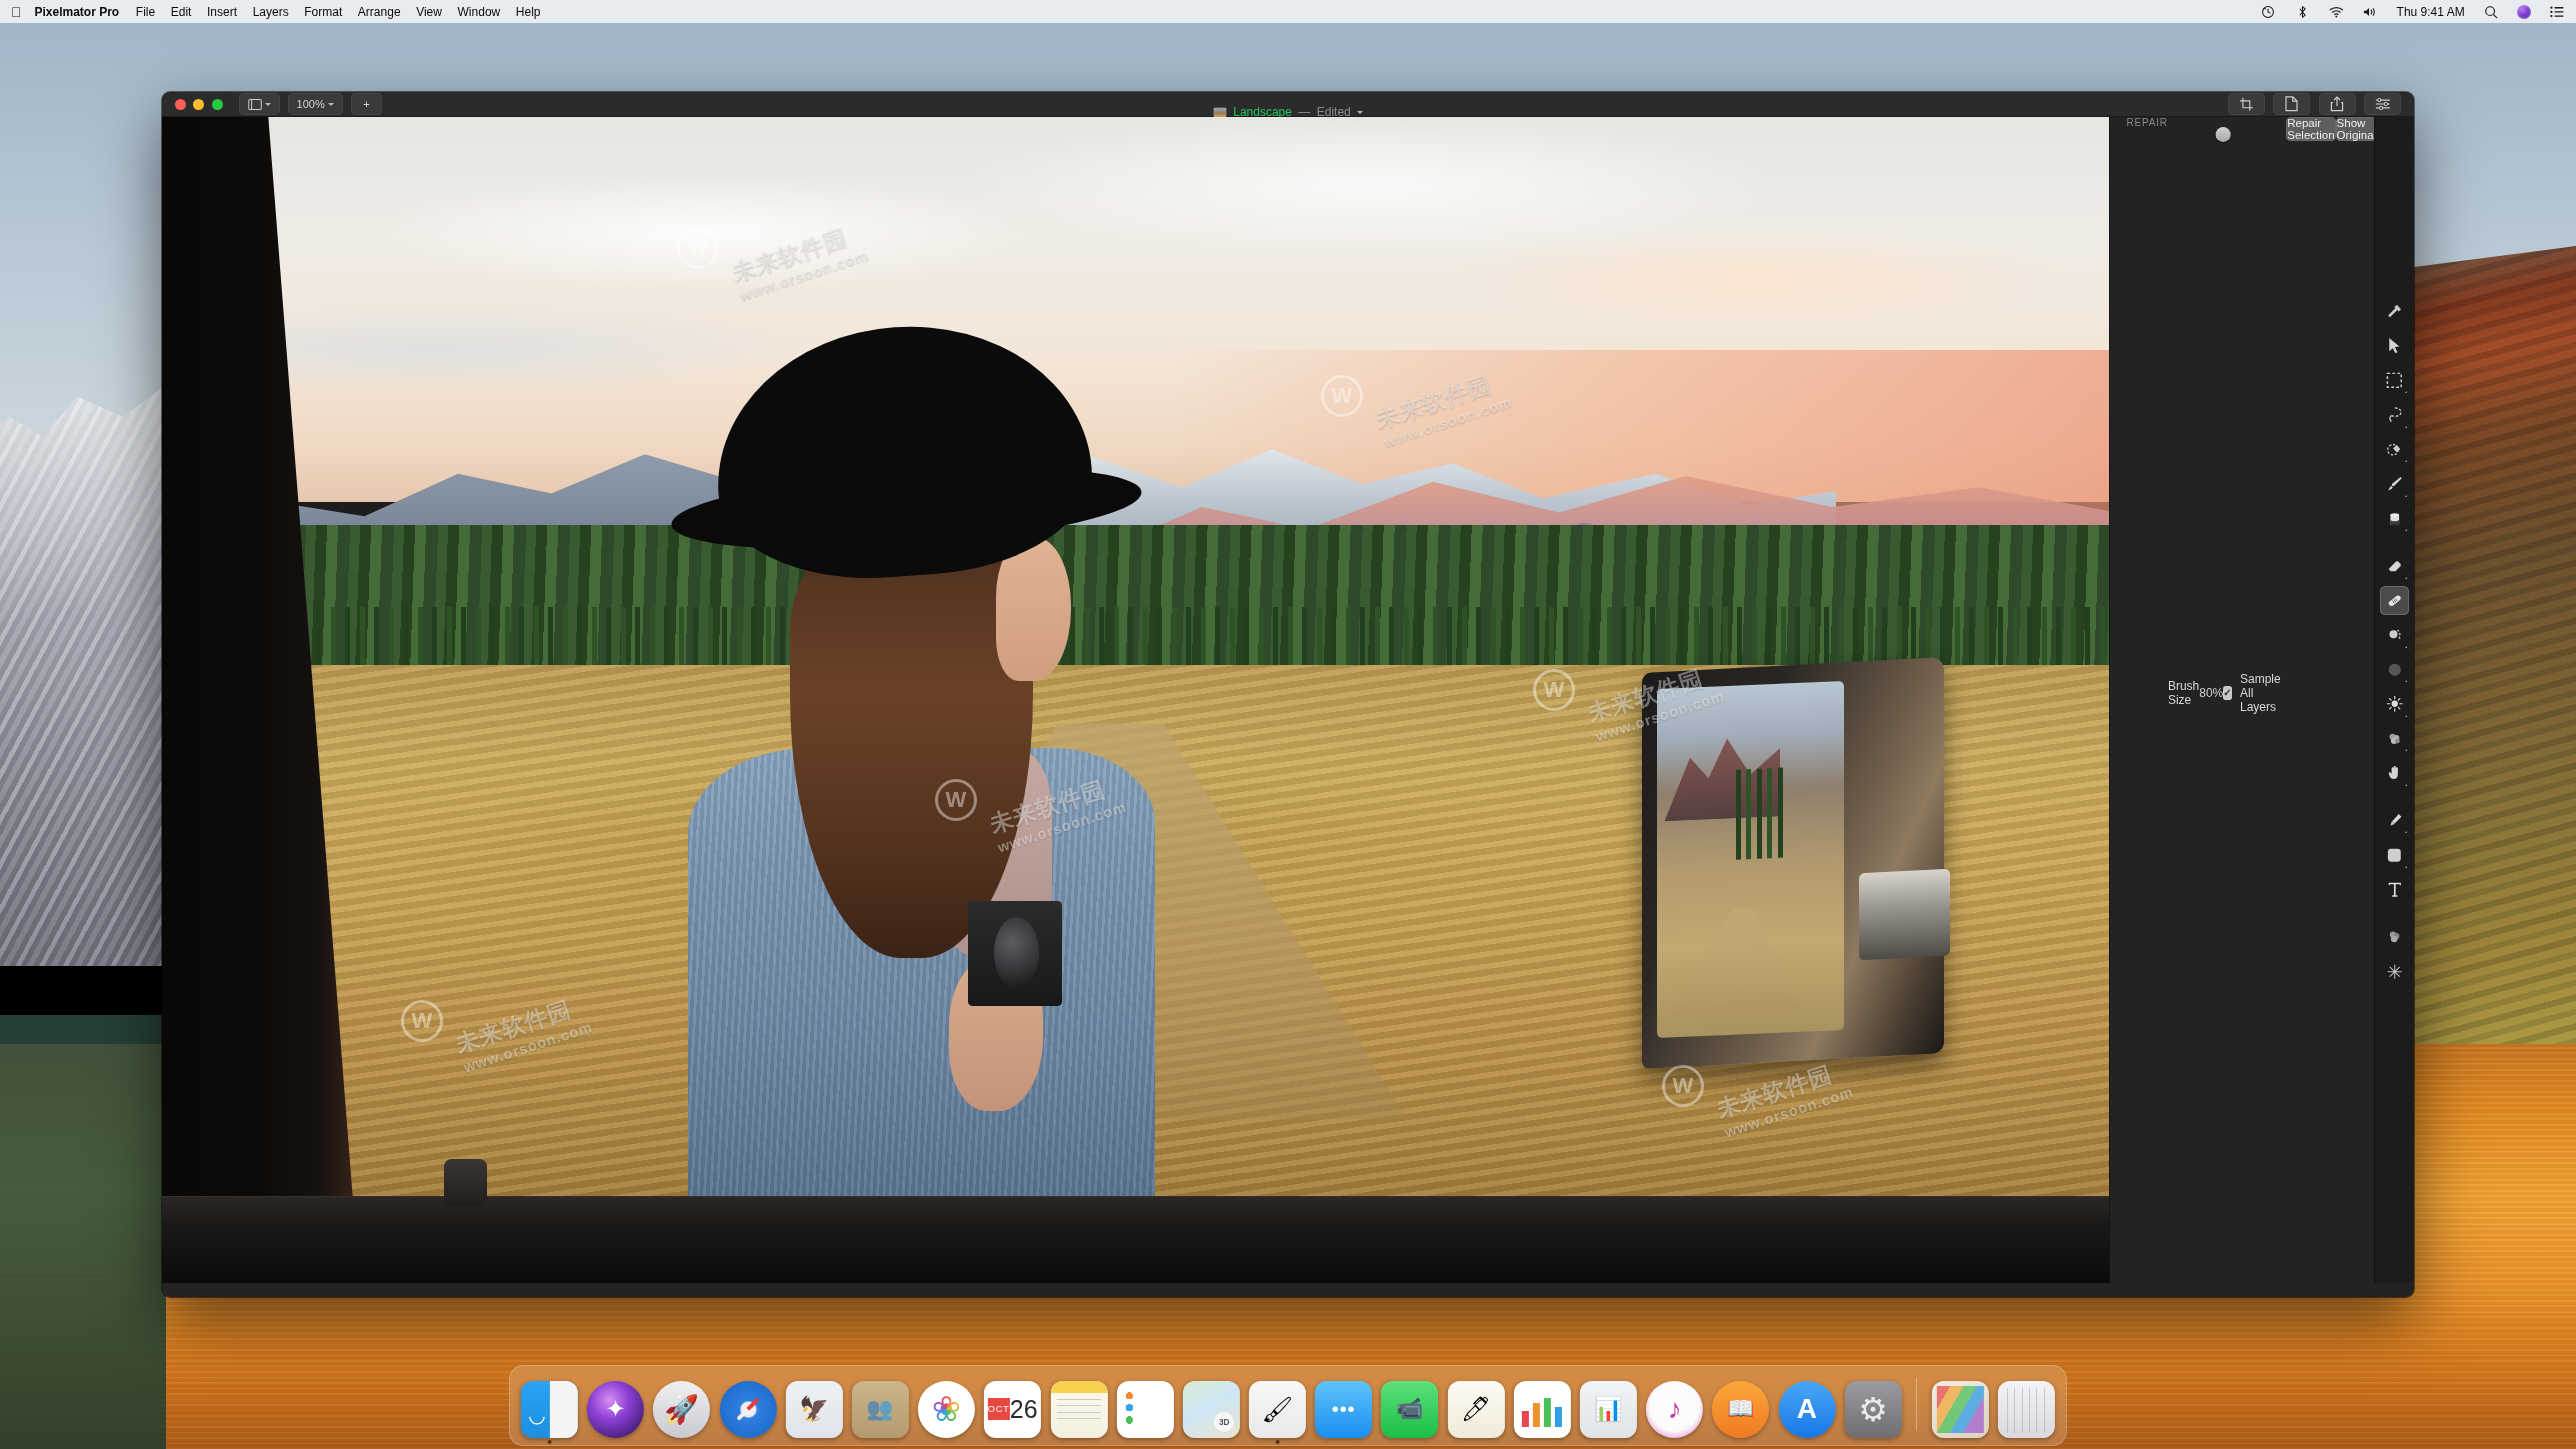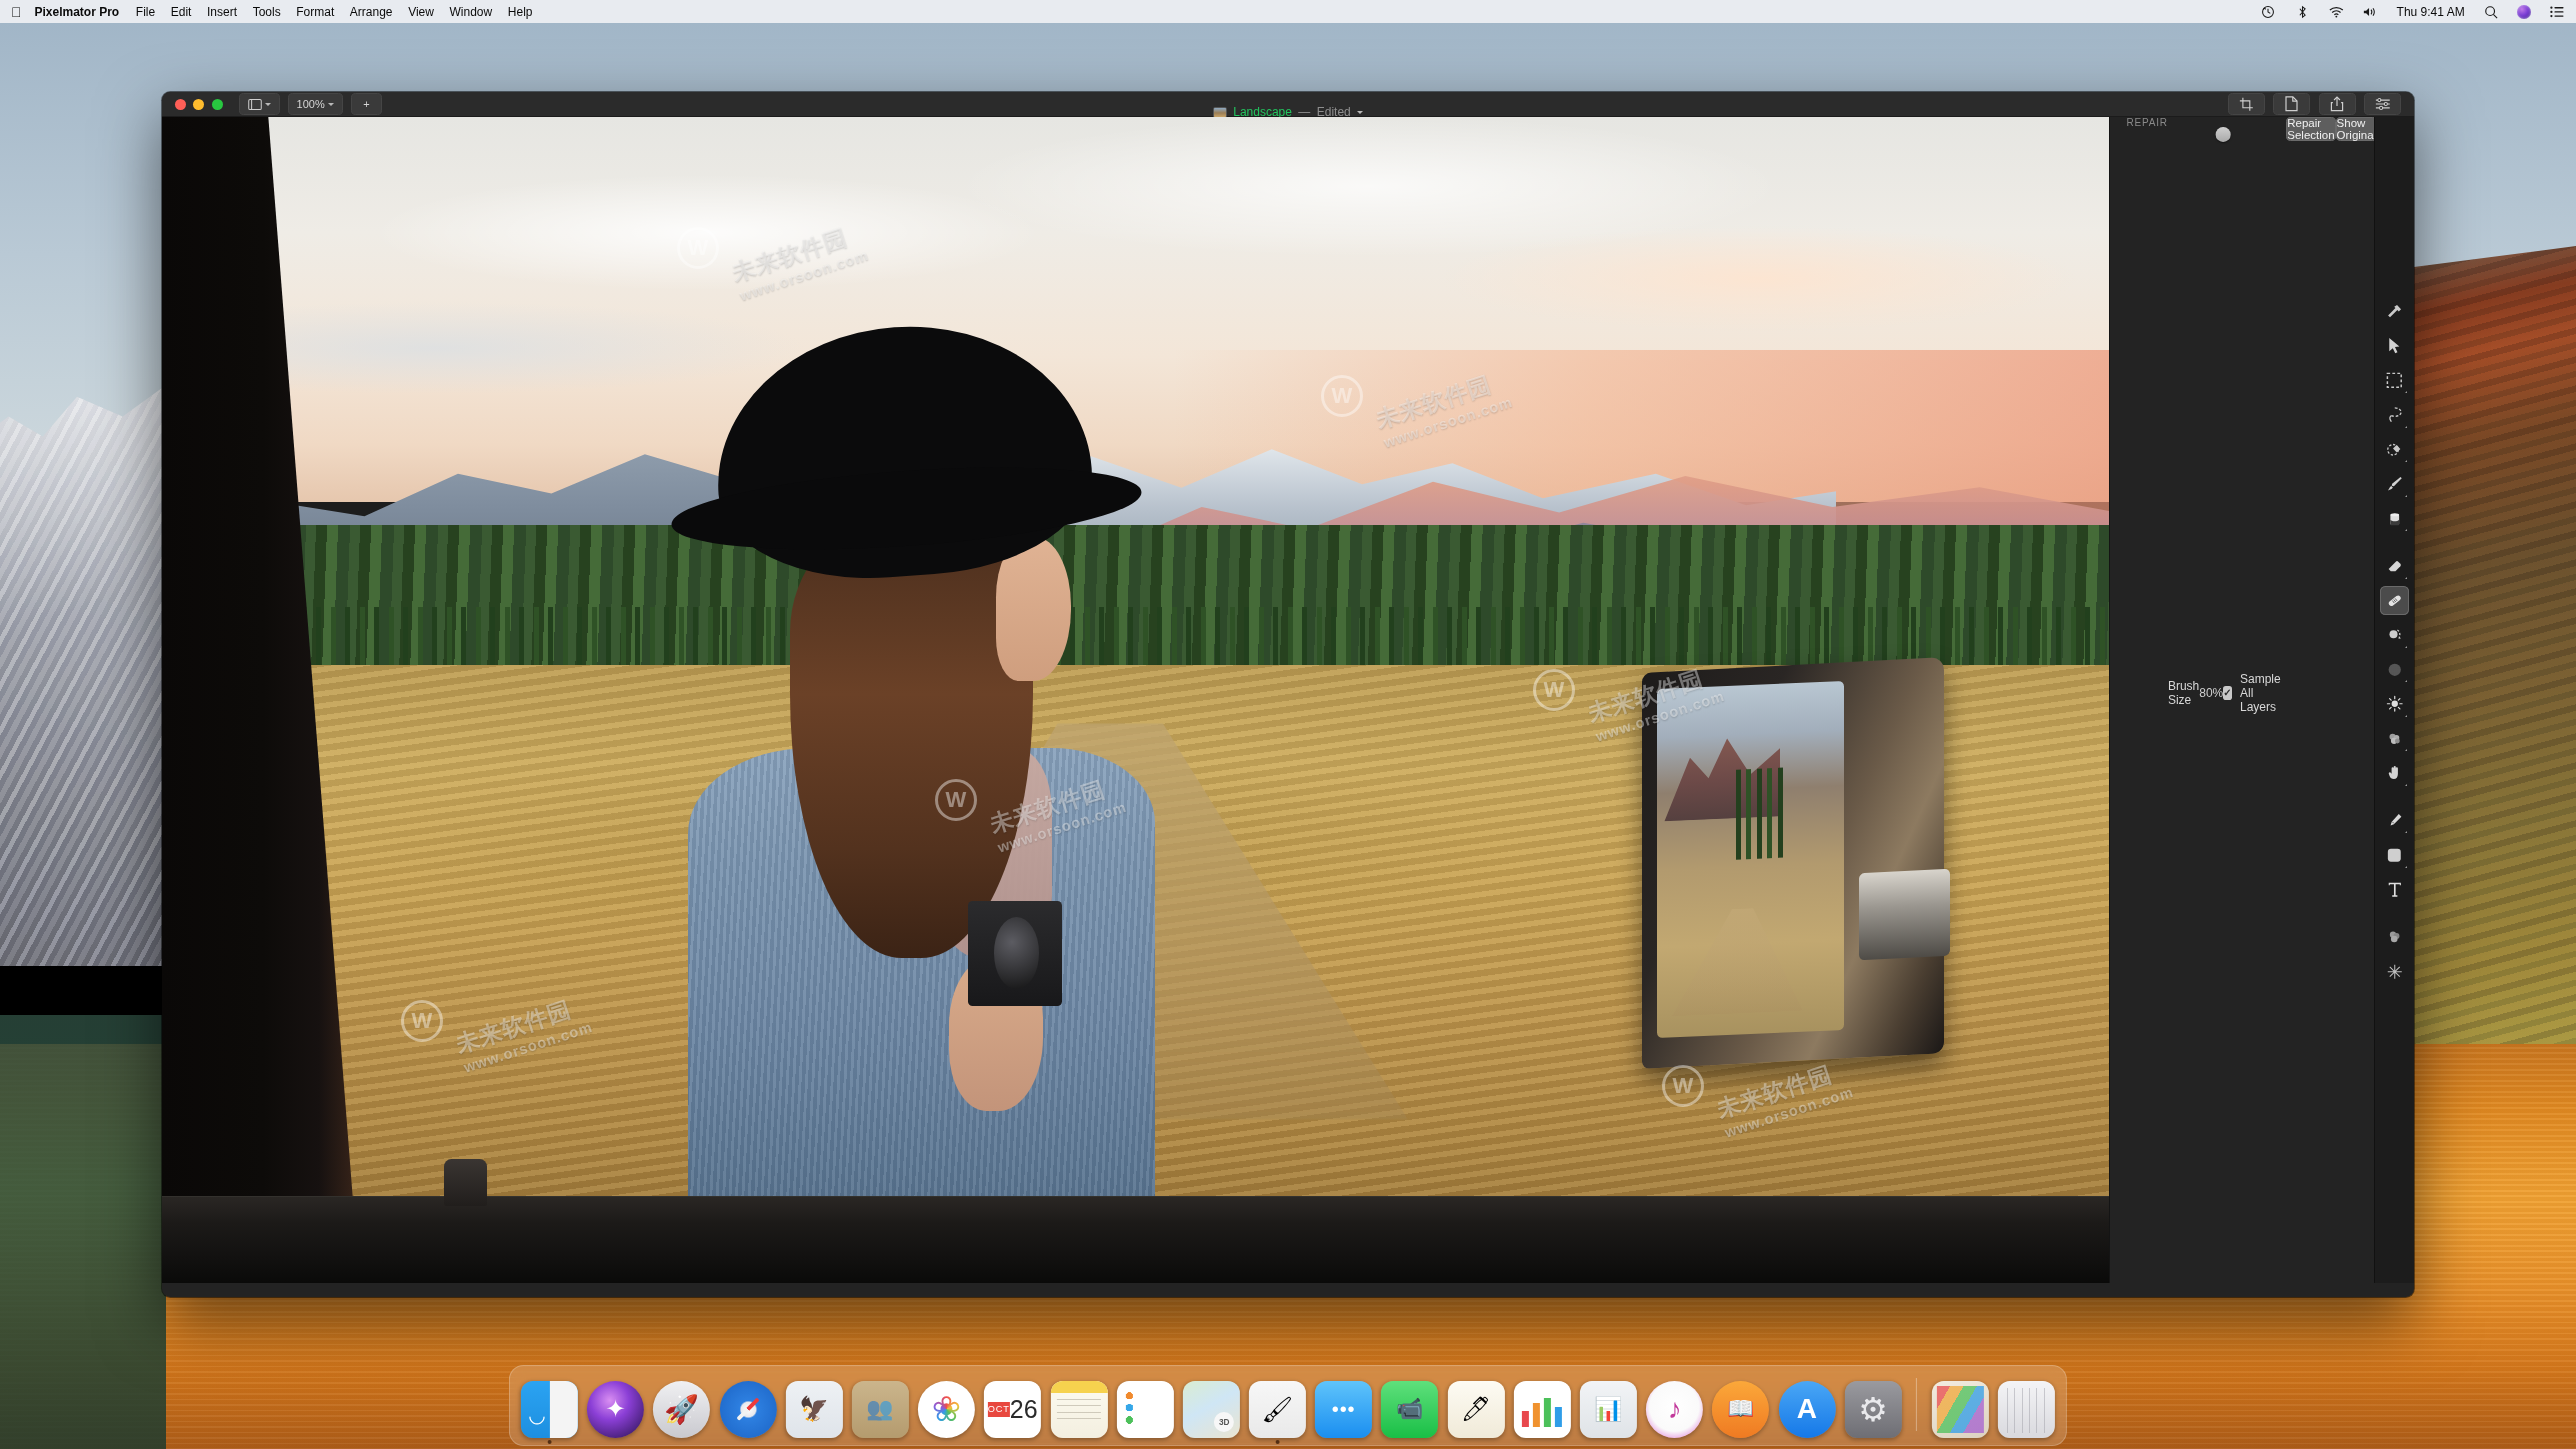--- a/index.html
+++ b/index.html
@@ -429,21 +429,21 @@
              box-shadow:inset 0 0 0 2.8px #fff; }
   .ic-mail::after { content:"🦅"; font-size:24px; }
   .ic-contacts { background:linear-gradient(180deg,#cbb58c 0%,#b49b6e 100%); position:relative; }
   .ic-contacts::after { content:"👥"; font-size:22px; opacity:.55; }
   .ic-photos { background:#fff; position:relative; }
   .ic-photos::after { content:"❀"; font-size:35px;
     background:conic-gradient(#f04b4b,#f4a game,#f4c23a,#58c05a,#2f9de8,#8d5bd8,#f04b4b);
     background:conic-gradient(#f04b4b,#f4c23a,#58c05a,#2f9de8,#8d5bd8,#f04b4b);
     -webkit-background-clip:text; background-clip:text; color:transparent; }
   .ic-calendar { background:#fff; position:relative; display:block; }
-  .ic-cal-top { height:15px; background:#e8483f; color:#fff; font-size:9.2px;
+  .ic-cal-top { height:22px; background:#e8483f; color:#fff; font-size:9.2px;
                 display:flex; align-items:center; justify-content:center; letter-spacing:0.9px; }
   .ic-cal-day { height:40px; display:flex; align-items:center; justify-content:center;
                 font-size:25px; color:#2a2a2a; }
   .ic-notes { background:linear-gradient(180deg,#fdfbf0 0%,#f3efe0 100%); position:relative; }
   .ic-notes::before { content:""; position:absolute; left:0; top:0; width:100%; height:12px; background:#f6d24e; }
   .ic-notes::after { content:""; position:absolute; left:6.4px; top:18.4px; right:6.4px; height:28px;
     background:repeating-linear-gradient(180deg,#cfcabb 0 0.9px, transparent 0.9px 6.4px); }
   .ic-reminders { background:#fff; position:relative; }
   .ic-reminders::after { content:""; position:absolute; left:9.2px; top:11px; width:7.4px; height:35px;
     background:radial-gradient(circle 3.7px at 50% 3.7px,#f08a2e 99%,transparent),
@@ -499,21 +499,21 @@
     <div class="wp-lake"></div>
     <div class="wp-lake-left"></div>
   </div>
 
   <div class="menubar">
     <span class="apple"></span>
     <span class="app-name">Pixelmator Pro</span>
     <span class="mi">File</span>
     <span class="mi">Edit</span>
     <span class="mi">Insert</span>
-    <span class="mi">Tools</span>
+    <span class="mi">Layers</span>
     <span class="mi">Format</span>
     <span class="mi">Arrange</span>
     <span class="mi">View</span>
     <span class="mi">Window</span>
     <span class="mi">Help</span>
     <span class="spacer"></span>
     <span class="status">
       <span class="mb-icon">
         <svg width="14" height="14" viewBox="0 0 16 16">
             <circle cx="8" cy="8" r="6.2" fill="none" stroke="#1a1a1a" stroke-width="1.2"></circle>

